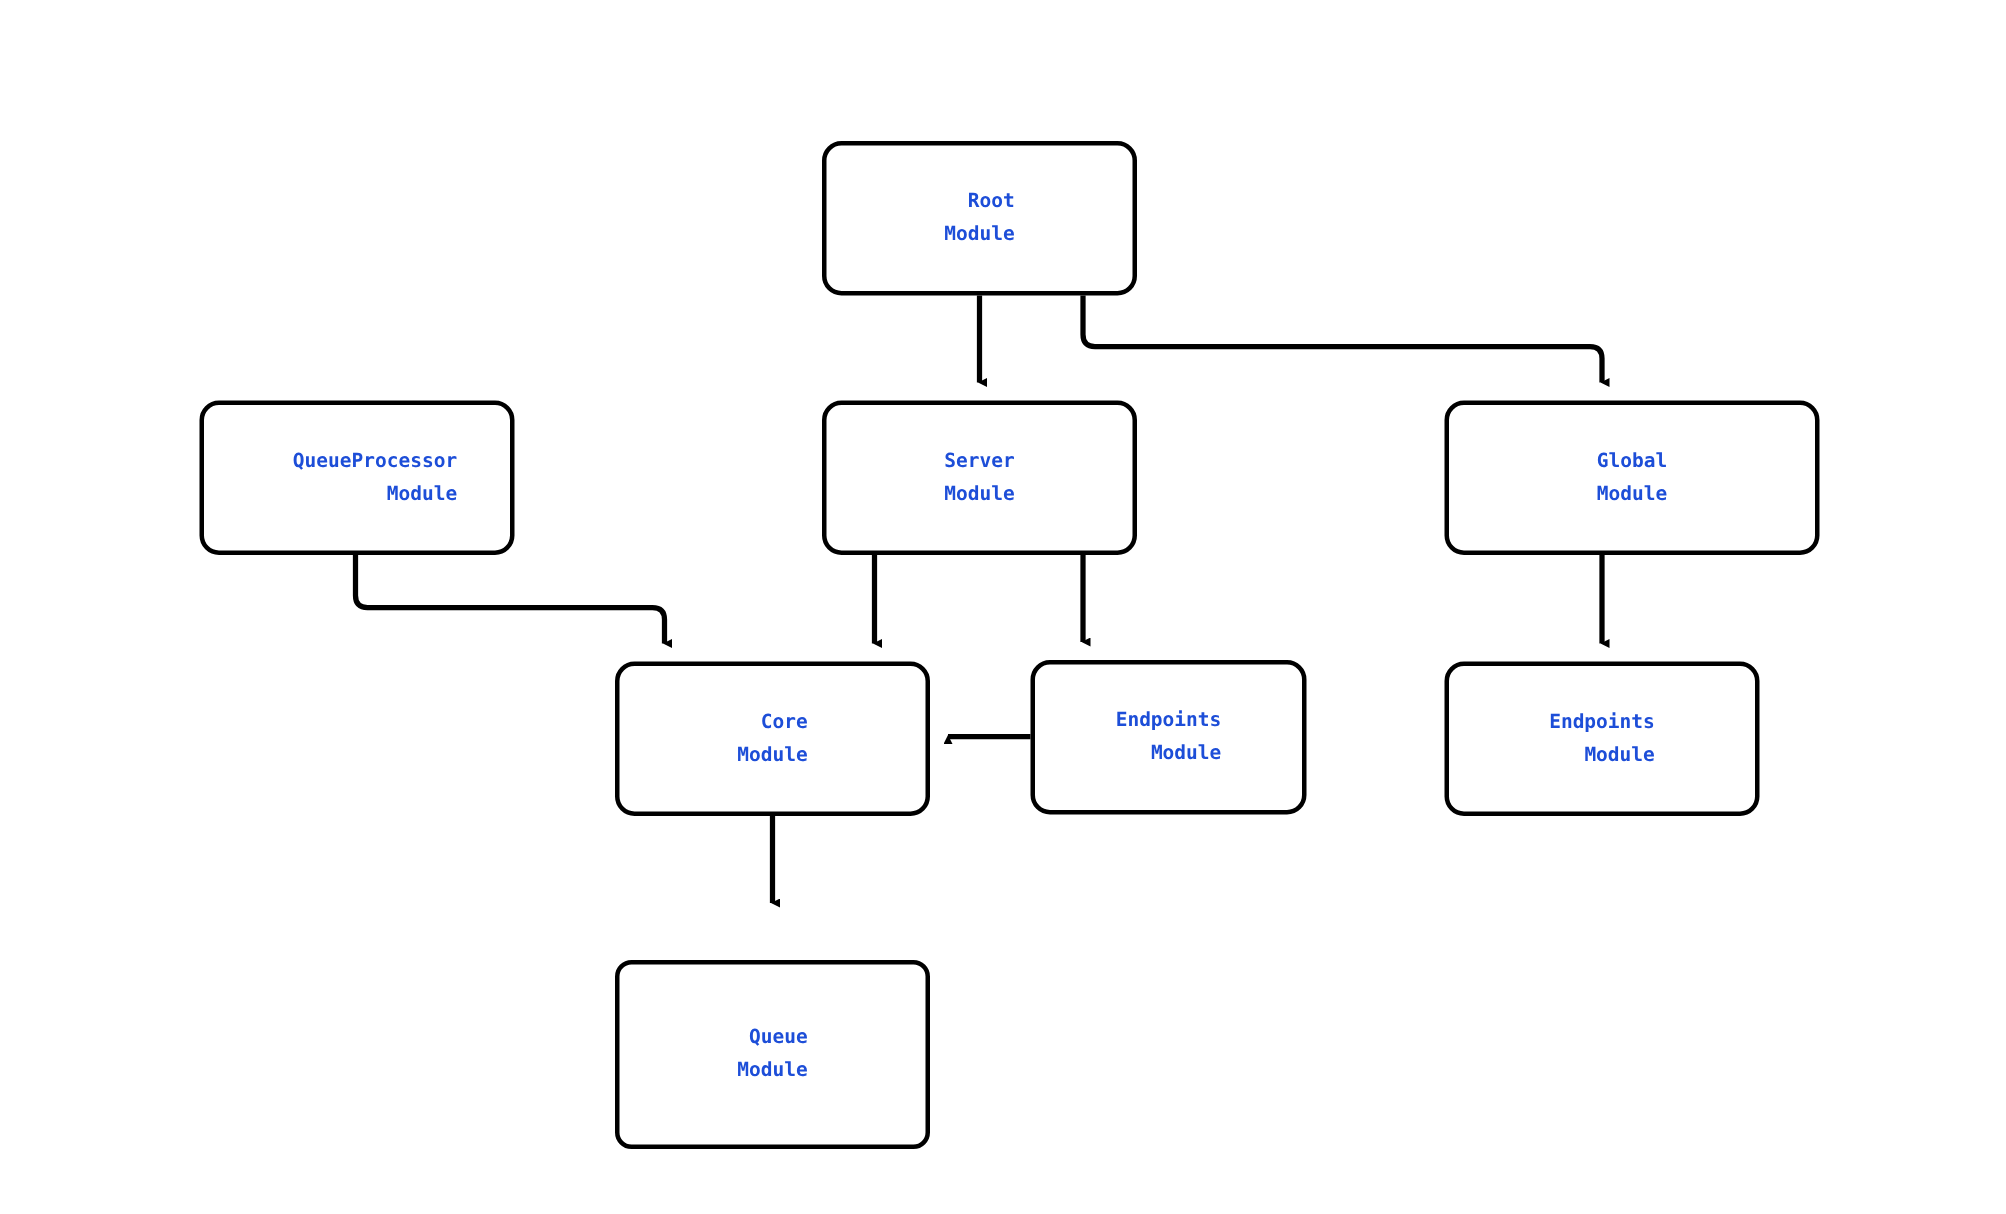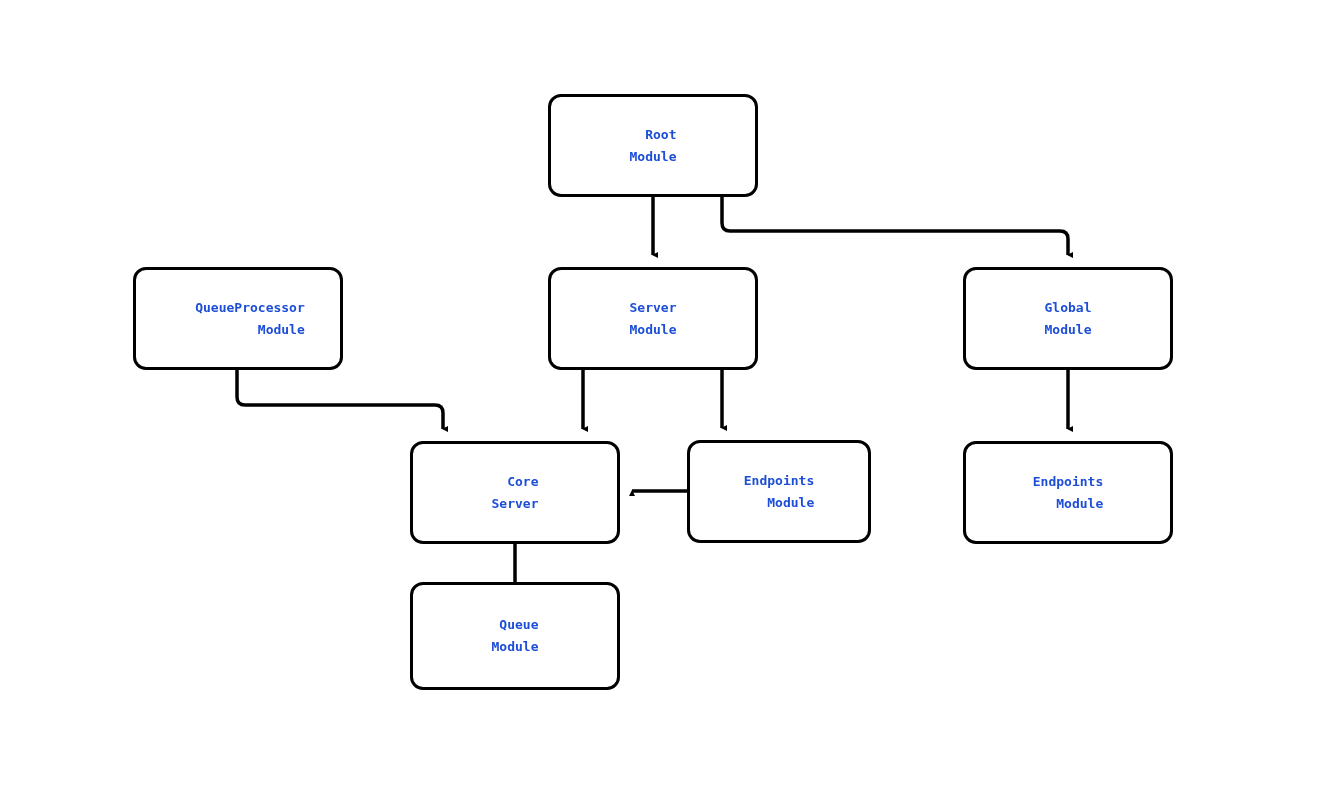--- a/index.html
+++ b/index.html
@@ -80,38 +80,38 @@
   <div class="node" style="left:133px; top:267px; width:210px; height:103px;padding-left:24px;">
     <div class="node-label">QueueProcessor
 Module</div>
   </div>
 
   <div class="node" style="left:548px; top:267px; width:210px; height:103px;">
     <div class="node-label">Server
 Module</div>
   </div>
 
-  <div class="node" style="left:963px; top:267px; width:210px; height:103px;">
+  <div class="node" style="left:963px; top:267px; width:250px; height:103px;">
     <div class="node-label">Global
 Module</div>
   </div>
 
   <div class="node" style="left:410px; top:441px; width:210px; height:103px;">
     <div class="node-label">Core
-Server</div>
+Module</div>
   </div>
 
   <div class="node" style="left:687px; top:440px; width:184px; height:103px;">
     <div class="node-label">Endpoints
 Module</div>
   </div>
 
   <div class="node" style="left:963px; top:441px; width:210px; height:103px;">
     <div class="node-label">Endpoints
 Module</div>
   </div>
 
-  <div class="node" style="left:410px; top:582px; width:210px; height:108px;">
+  <div class="node" style="left:410px; top:640px; width:210px; height:126px;border-radius:11px;">
     <div class="node-label">Queue
 Module</div>
   </div>
 
 </div>
 
 </body></html>

